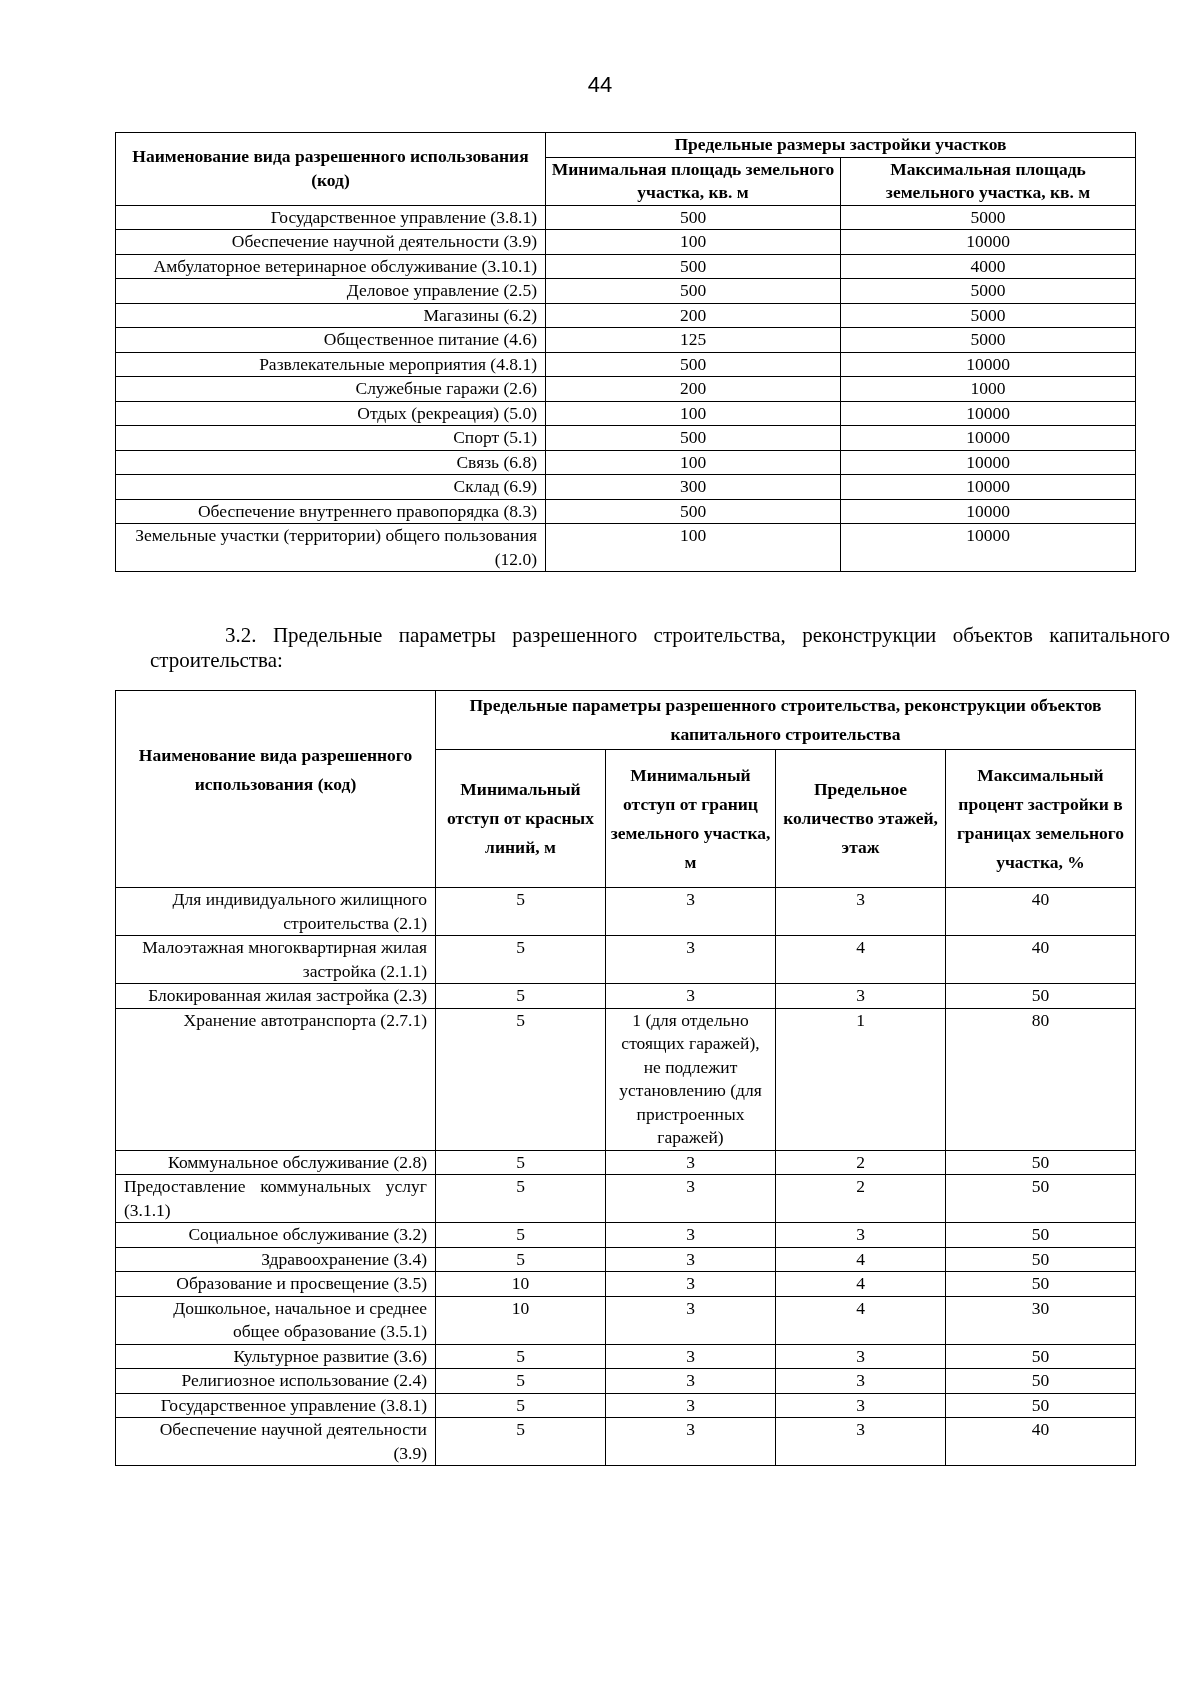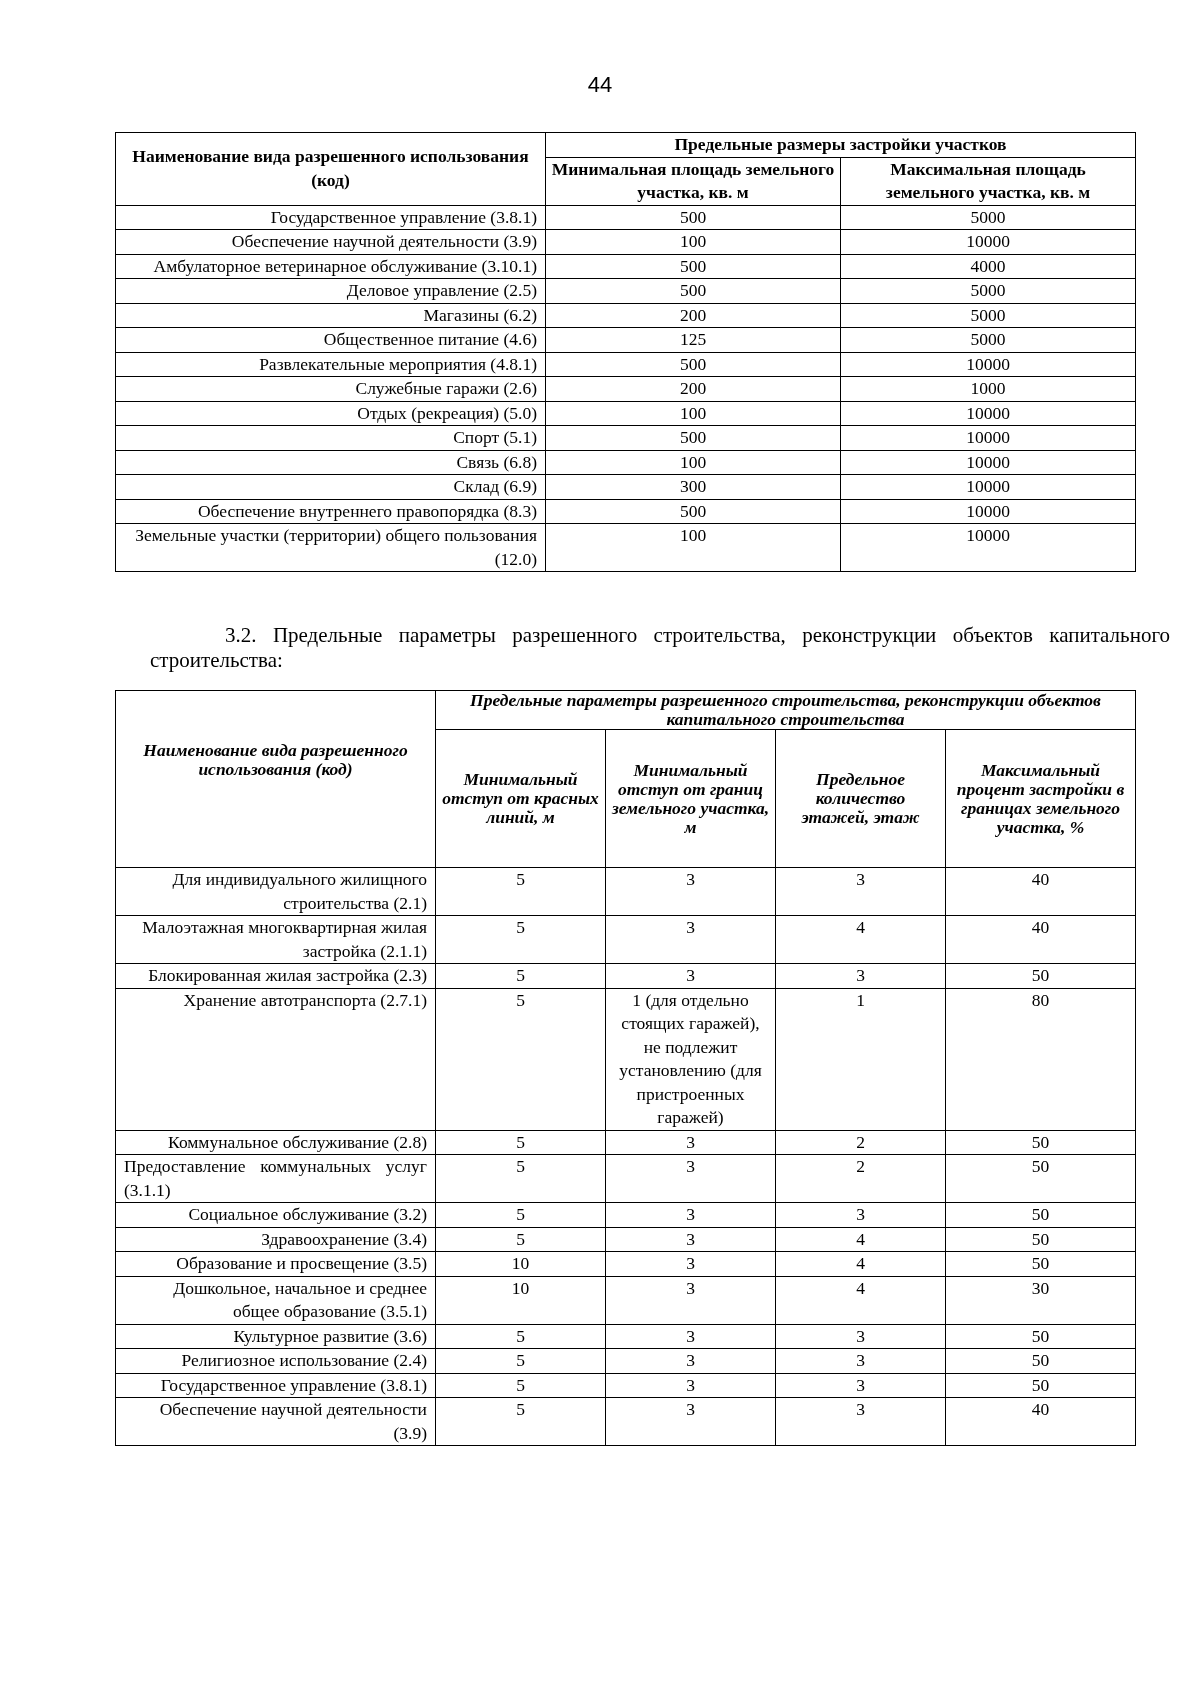--- a/index.html
+++ b/index.html
@@ -21,21 +21,21 @@
   td.name { text-align: right; }
   td.just { text-align: justify; text-align-last: left; }
   #t1 { top: 132px; }
   #t2 { top: 690px; }
   .para {
     position: absolute; left: 115px; width: 1020px; top: 623px;
     font-size: 21px; line-height: 25px; text-align: justify;
     text-indent: 75px;
     margin-left: 35px;
   }
-  .t2head th { line-height: 19px; font-style: italic; }
+  .t2head th { line-height: 29px; }
 </style>
 </head>
 <body>
 
 <div class="page-number">44</div>
 
 <table id="t1">
   <colgroup>
     <col style="width:430px">
       <col style="width:295px">

